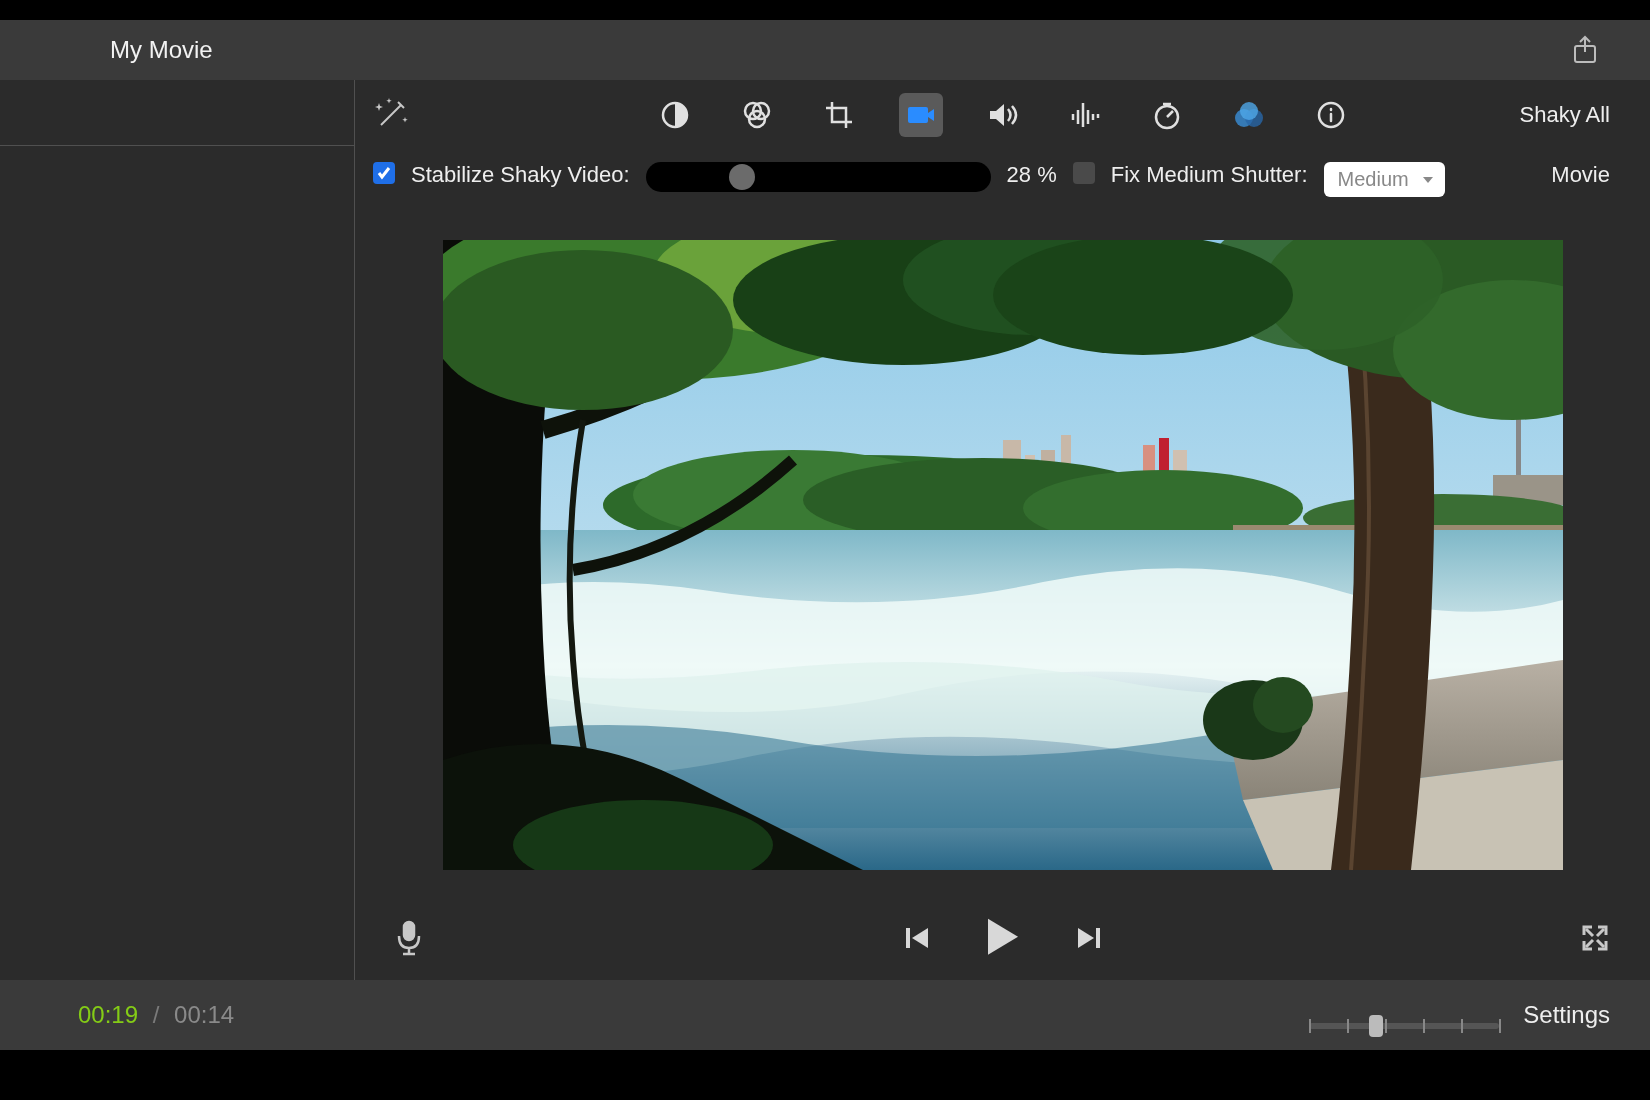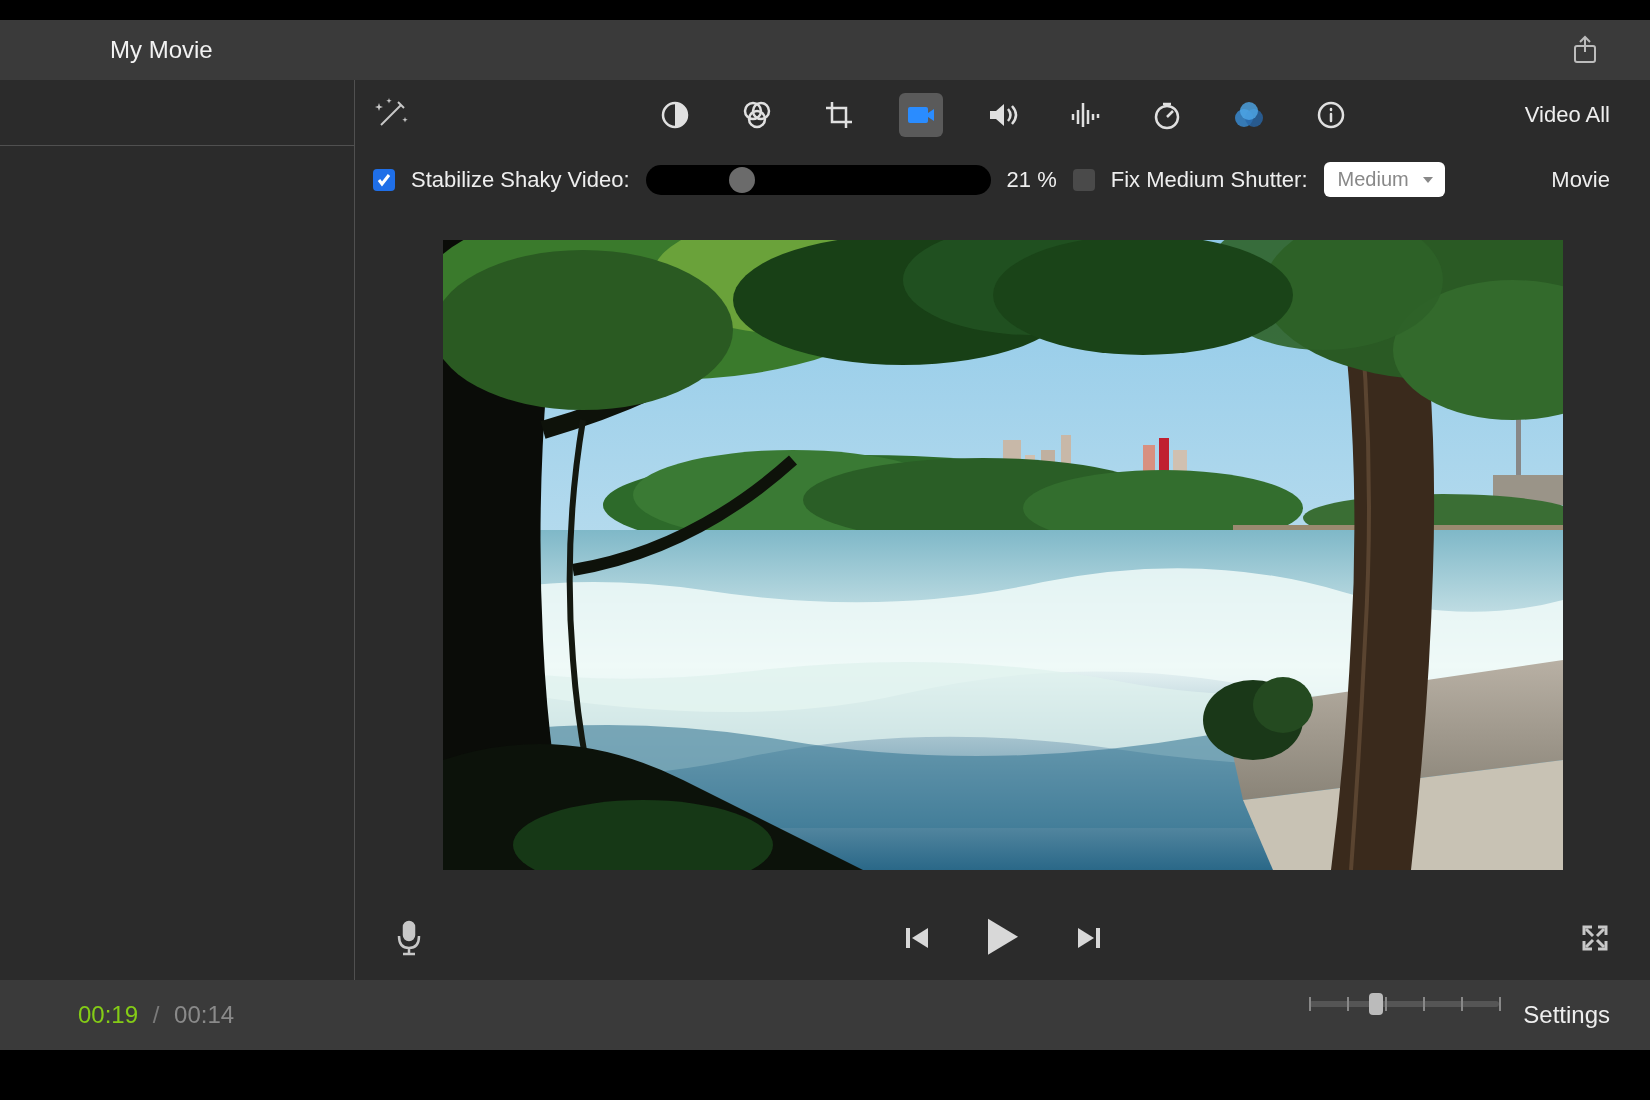--- a/index.html
+++ b/index.html
@@ -38,21 +38,21 @@
   }
   .wand { margin-left: 0; margin-right: auto; color: #c8c8c8; cursor: pointer; }
   .tool-group { position: absolute; left: 50%; transform: translateX(-50%); display: flex; gap: 38px; align-items: center; }
   .tool-btn {
     width: 44px; height: 44px; display: flex; align-items: center; justify-content: center;
     color: #e0e0e0; cursor: pointer; border-radius: 6px;
   }
   .tool-btn.active { background: #5a5a5a; color: #2a8cff; }
   .reset-all { font-size: 22px; color: #eee; cursor: pointer; }
   .controls-row {
-    display: flex; align-items: center; padding: 12px 40px 12px 18px; gap: 16px;
+    display: flex; align-items: flex-start; padding: 12px 40px 12px 18px; gap: 16px;
   }
   .checkbox {
     width: 22px; height: 22px; border-radius: 4px; background: #1f6fe8;
     display: flex; align-items: center; justify-content: center; cursor: pointer;
   }
   .checkbox.unchecked { background: #4a4a4a; }
   .label { font-size: 22px; color: #eee; white-space: nowrap; }
   .hslider {
     flex: 0 0 345px; height: 30px; background: #000; border-radius: 15px;
     position: relative; cursor: pointer;
@@ -86,21 +86,21 @@
   .t-btn { color: #d8d8d8; cursor: pointer; }
   .t-btn.big { transform: scale(1.5); }
   .fullscreen { position: absolute; right: 40px; color: #c8c8c8; cursor: pointer; }
   .footer {
     height: 70px; background: #3a3a3a; display: flex; align-items: center; padding: 0 40px 0 78px;
   }
   .timecode { font-size: 24px; }
   .tc-cur { color: #84cc16; }
   .tc-sep { color: #7a7a7a; margin: 0 8px; }
   .tc-dur { color: #8a8a8a; }
-  .footer-right { margin-left: auto; display: flex; align-items: flex-start; gap: 24px; padding-left: 20px; }
+  .footer-right { margin-left: auto; display: flex; align-items: flex-end; gap: 24px; padding-left: 20px; }
   .zoom {
     width: 190px; height: 6px; background: #555; position: relative; border-radius: 3px; cursor: pointer;
   }
   .zoom .tick { position: absolute; width: 2px; height: 14px; background: #888; top: -4px; }
   .zoom .thumb { position: absolute; top: 50%; transform: translate(-50%,-50%);
     width: 14px; height: 22px; border-radius: 4px; background: #bbb; }
   .settings { font-size: 24px; color: #eee; cursor: pointer; }
 </style>
 </head>
 <body>
@@ -180,35 +180,35 @@
               <circle cx="16" cy="10" r="9" fill="#4fa8e8" opacity="0.8"></circle>
             </svg>
         </div>
         <div class="tool-btn">
           <svg width="28" height="28" viewBox="0 0 28 28" fill="none" stroke="currentColor" stroke-width="2.5">
               <circle cx="14" cy="14" r="12"></circle>
               <path d="M14 8 v1 M14 13 v7" stroke-linecap="round"></path>
             </svg>
         </div>
       </div>
-      <div class="reset-all">Video All</div>
+      <div class="reset-all">Shaky All</div>
     </div>
 
     <div class="controls-row">
       <div class="checkbox">
         <svg width="16" height="16" viewBox="0 0 16 16" fill="none" stroke="#fff" stroke-width="3">
             <path d="M3 8 l3 4 l7 -9"></path>
           </svg>
       </div>
       <div class="label">Stabilize Shaky Video:</div>
       <div class="hslider">
         <div class="thumb" style="left:28%"></div>
       </div>
       <div class="value">
-        <span>21</span>&nbsp;<span>%</span>
+        <span>28</span>&nbsp;<span>%</span>
       </div>
       <div class="checkbox unchecked"></div>
       <div class="label">Fix Medium Shutter:</div>
       <div class="dropdown">
         <span>Medium</span>
       </div>
       <div class="reset-btn">Movie</div>
     </div>
 
     <div class="viewer">

